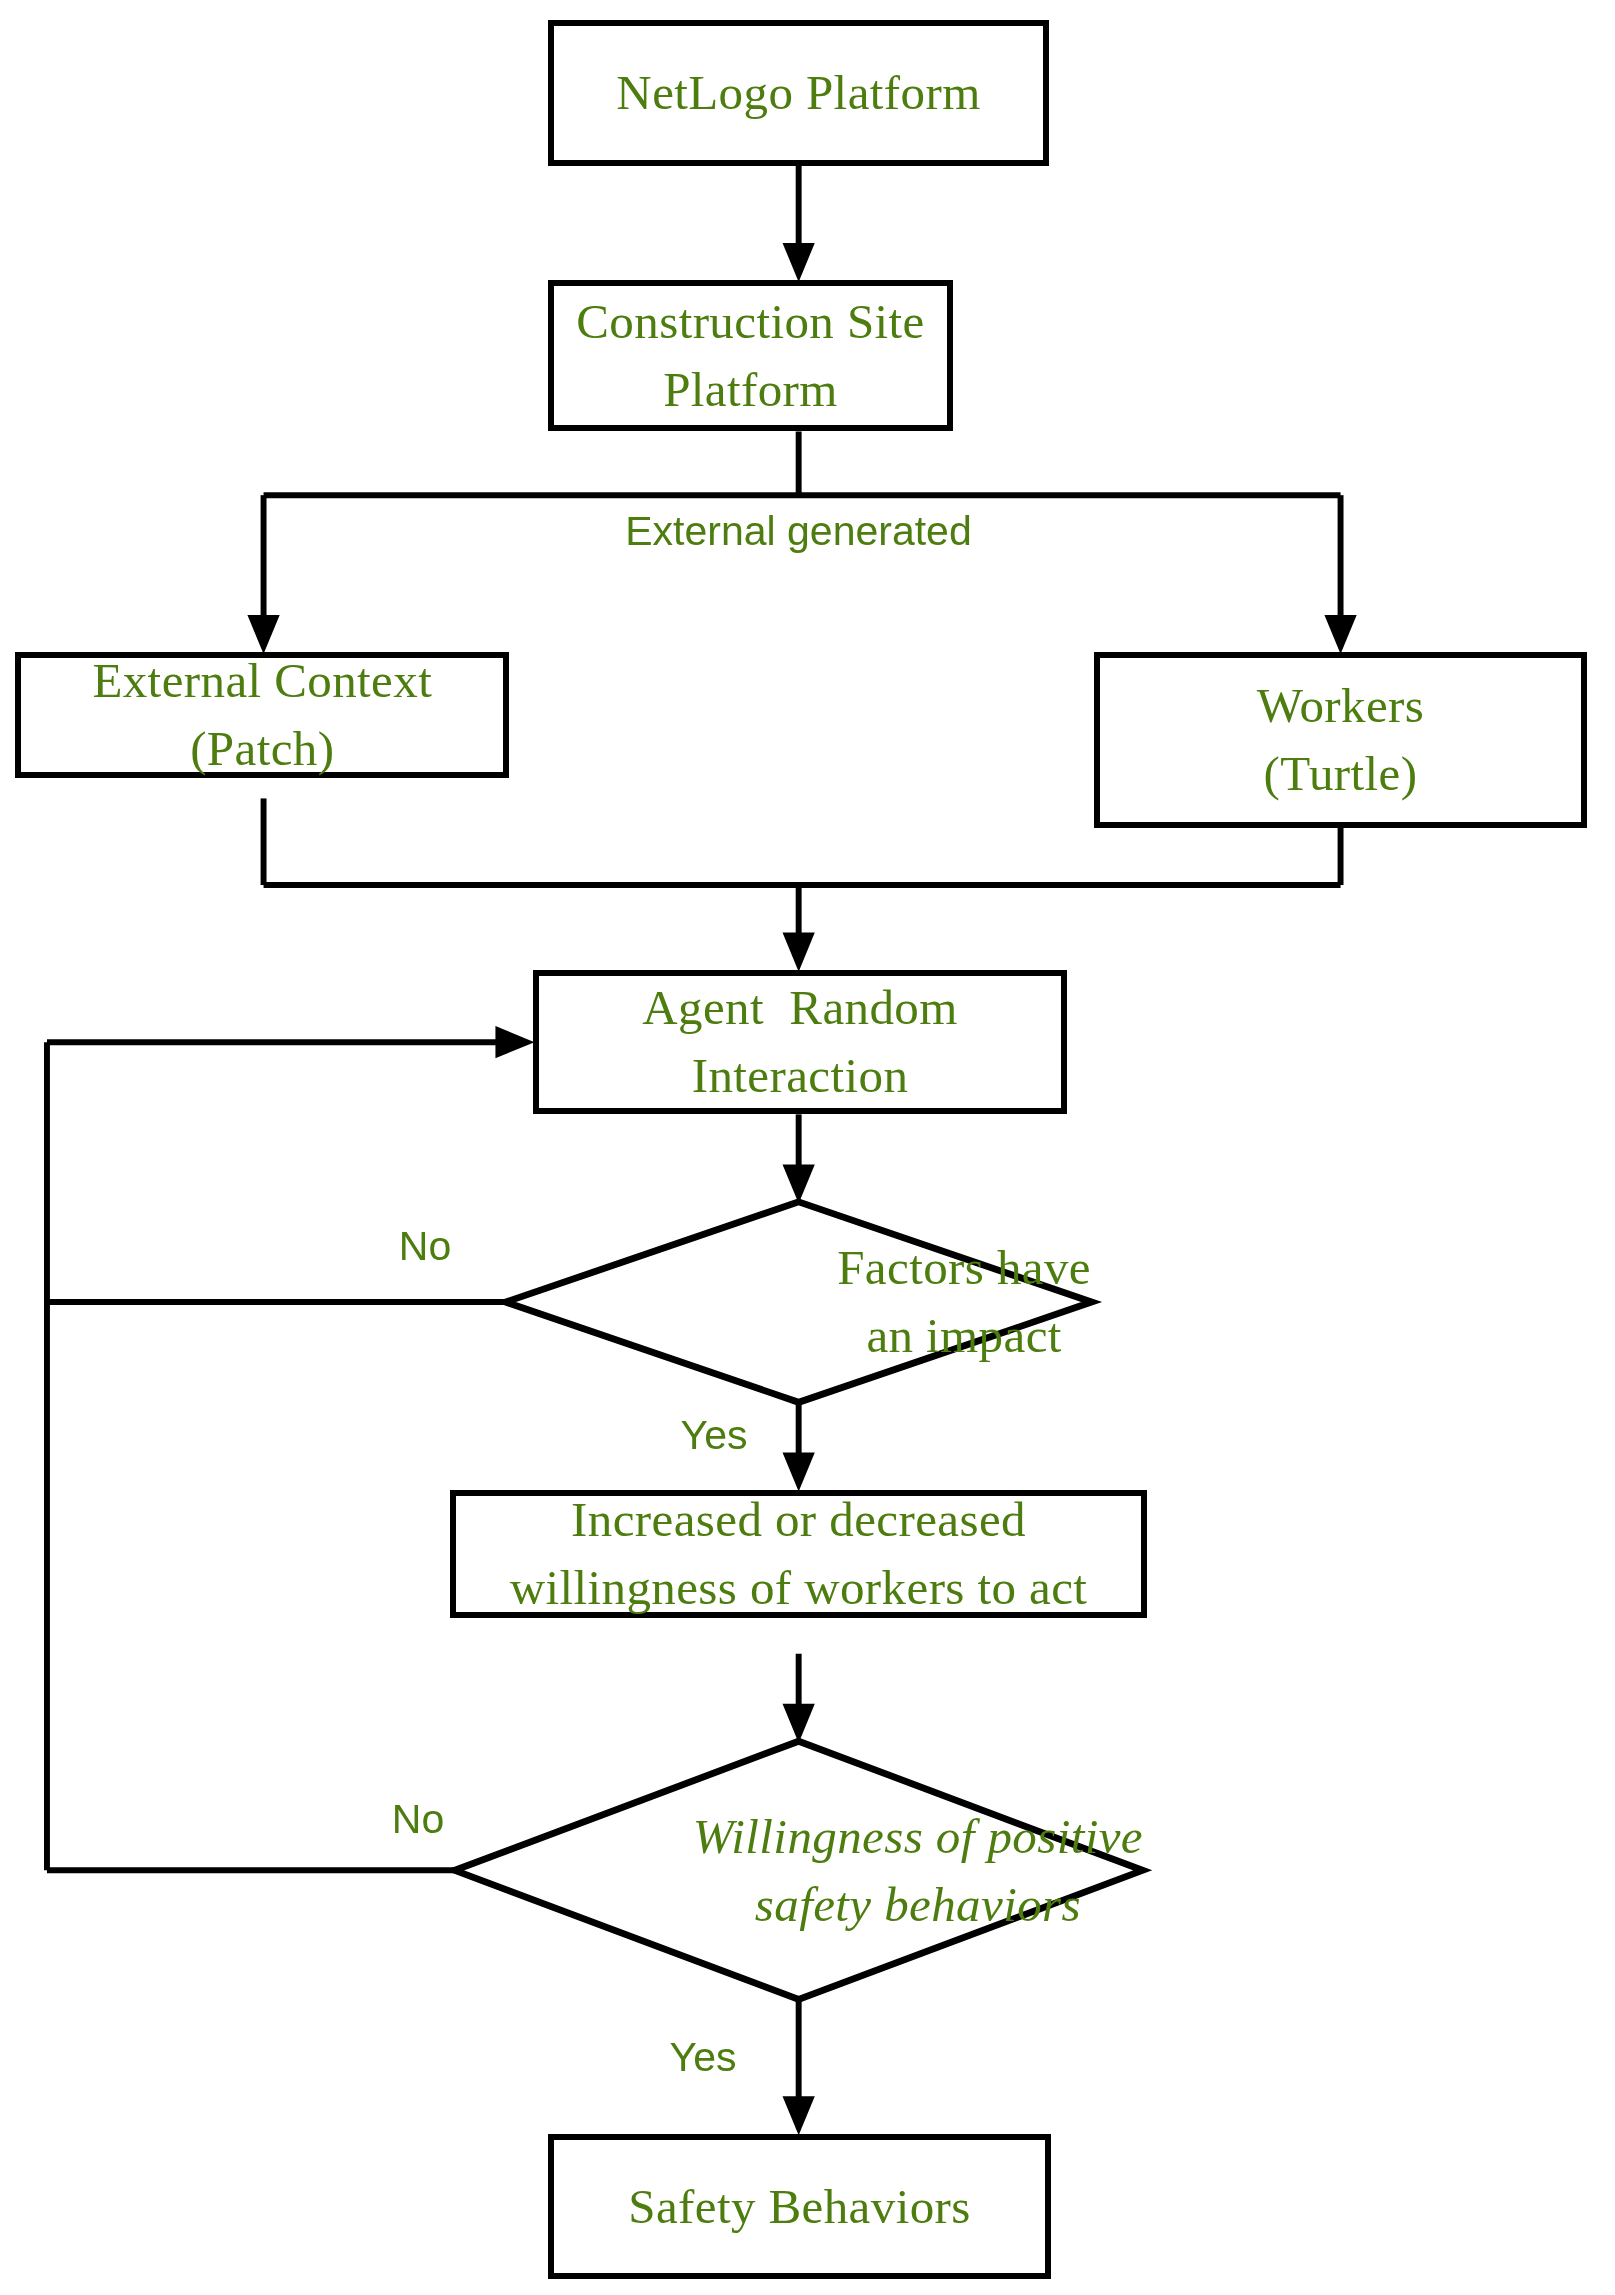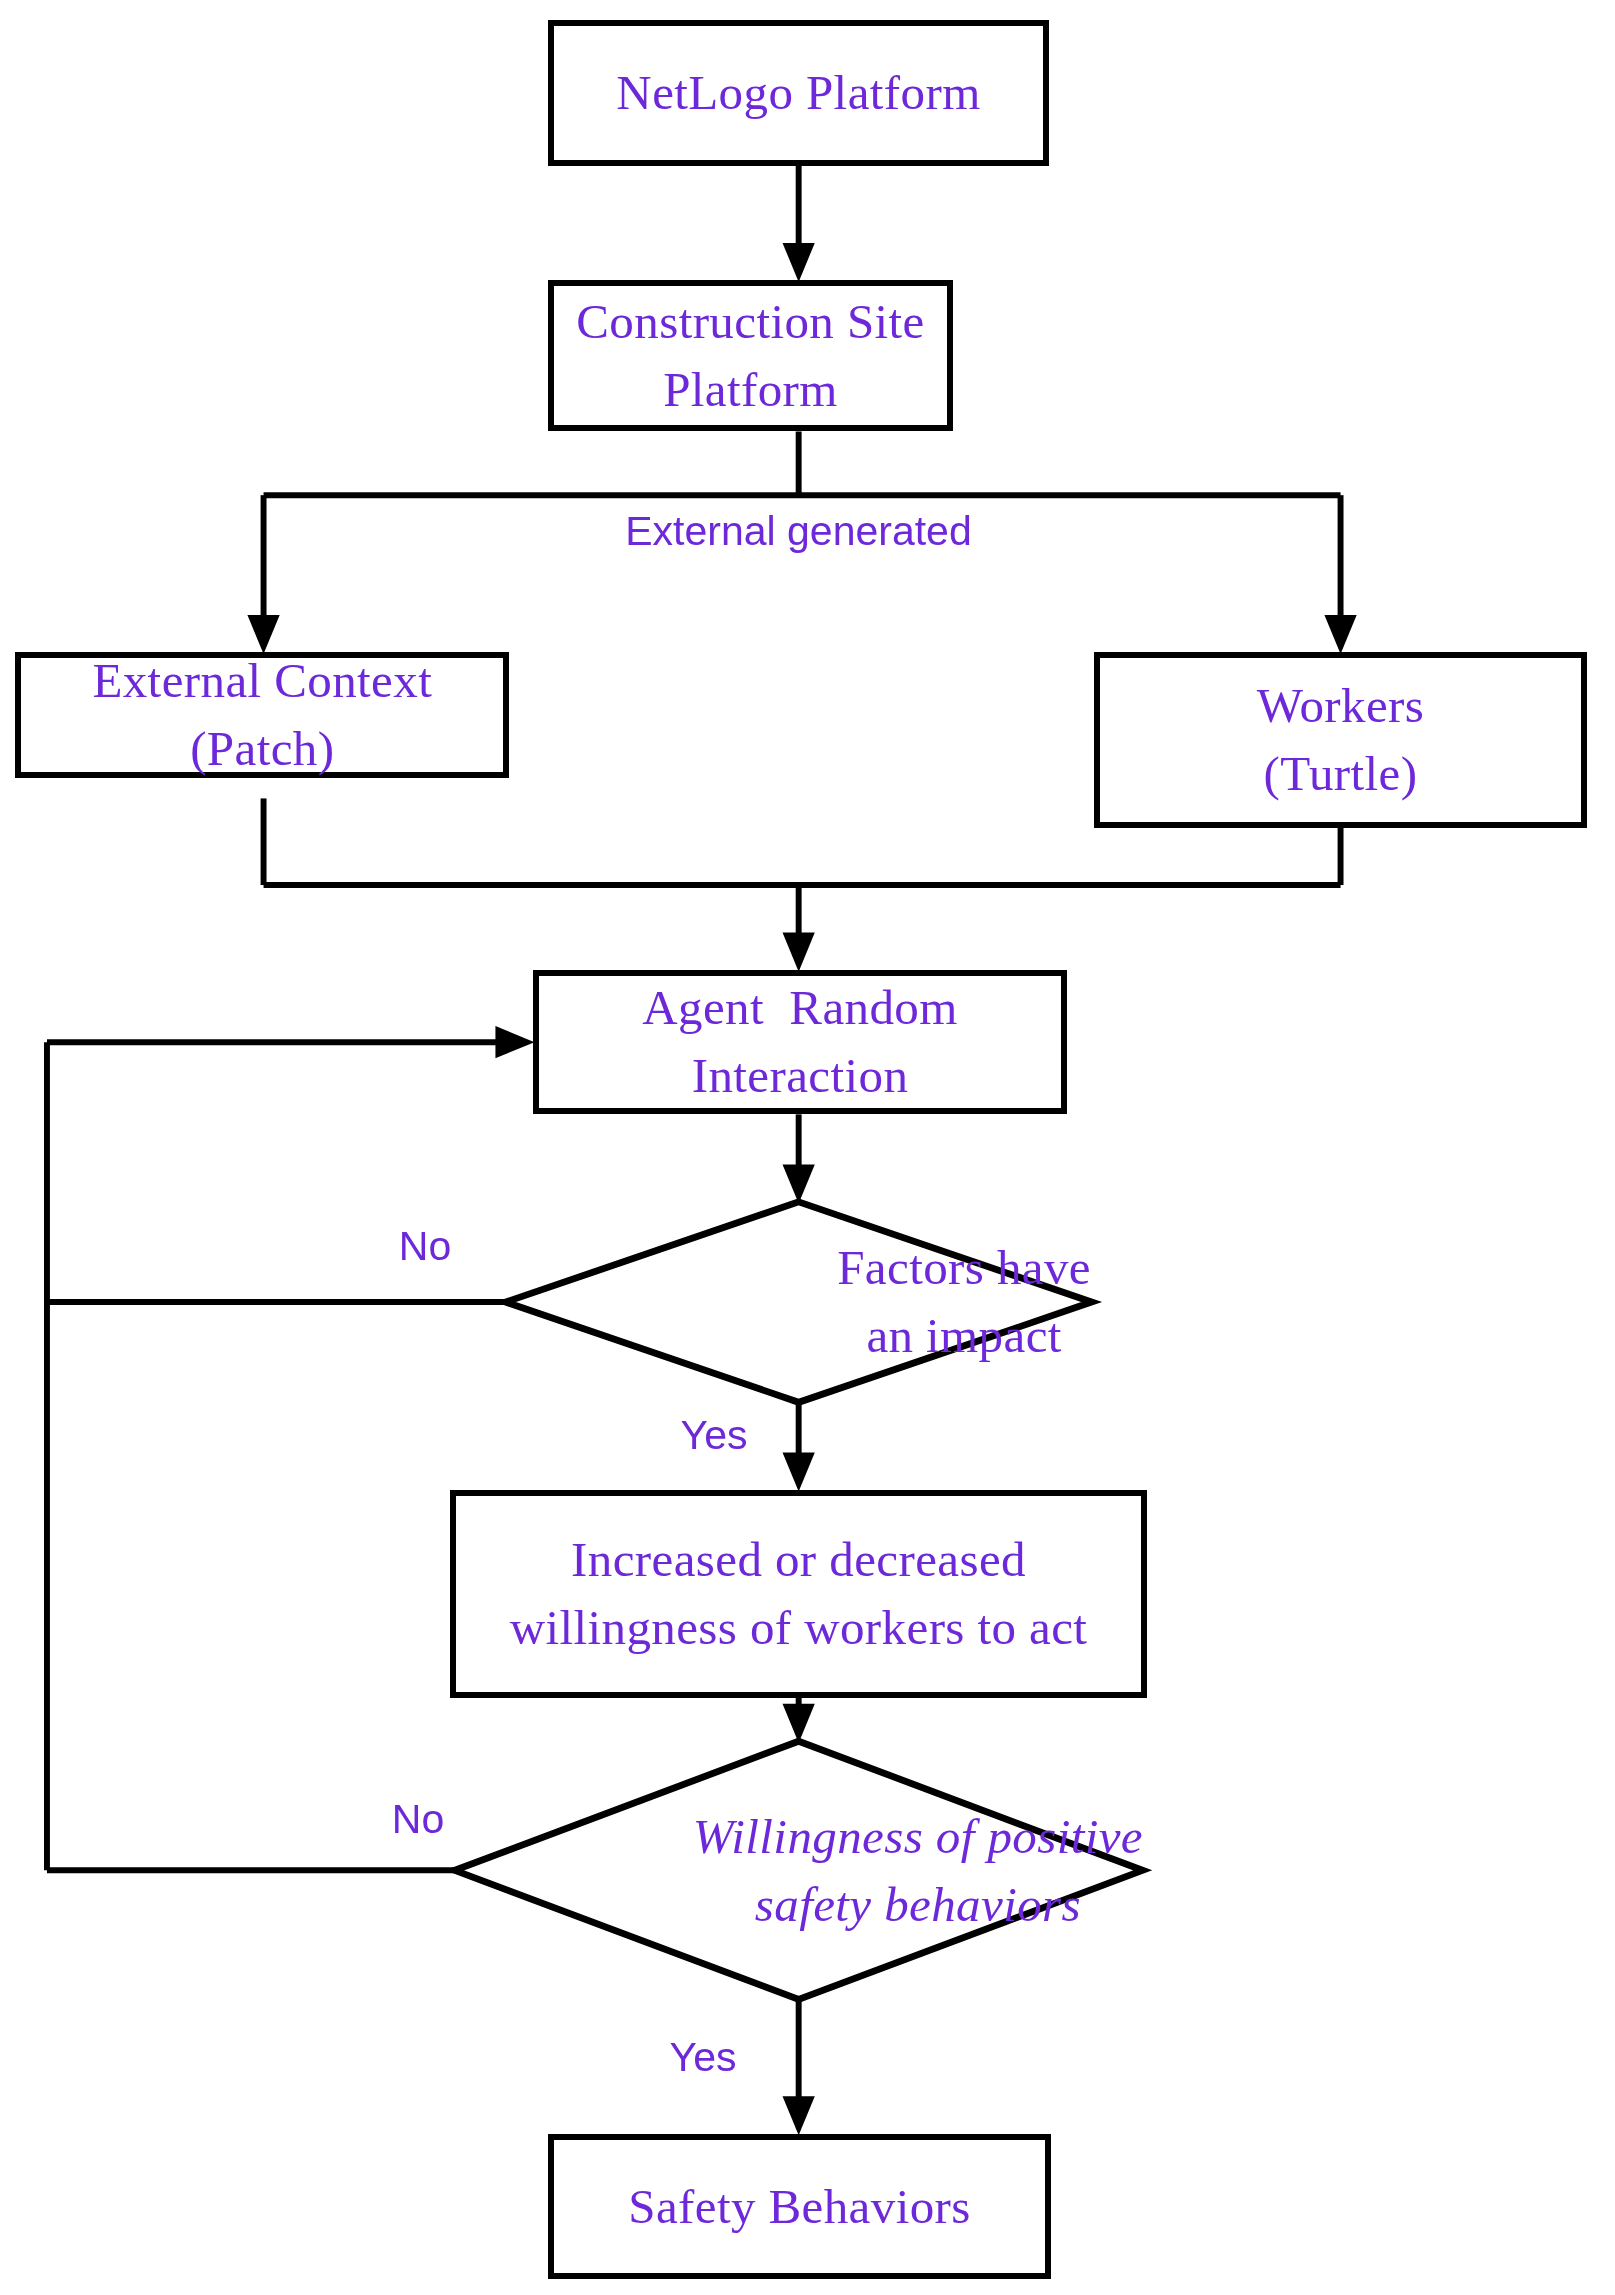--- a/index.html
+++ b/index.html
@@ -1,21 +1,21 @@
 <!DOCTYPE html>
 <html style="font-size:13.6px"><head>
 <meta charset="utf-8">
 <style>
   html,body{margin:0;padding:0;background:#ffffff;}
   #canvas{
     position:relative;
     width:1616px;height:2295px;
     background:#ffffff;
     font-family:"Liberation Serif", serif;
-    color:#6d28d9;
+    color:#4d7c0f;
     overflow:hidden;
   }
   #wires{position:absolute;left:0;top:0;width:1616px;height:2295px;}
   .box{
     position:absolute;
     box-sizing:border-box;
     border:6px solid #000;
     background:#ffffff;
     display:flex;align-items:center;justify-content:center;
     text-align:center;
@@ -111,21 +111,21 @@
   <div class="box" style="left:1094px;top:652px;width:493px;height:176px;text-align:center;">
     <span class="lbl">Workers
 (Turtle)</span>
   </div>
 
   <div class="box" style="left:533px;top:970px;width:534px;height:144px;">
     <span class="lbl">Agent  Random
 Interaction</span>
   </div>
 
-  <div class="box" style="left:450px;top:1490px;width:697px;height:208px;">
+  <div class="box" style="left:450px;top:1490px;width:697px;height:128px;">
     <span class="lbl">Increased or decreased
 willingness of workers to act</span>
   </div>
 
   <div class="box" style="left:548px;top:2134px;width:503px;height:145px;">
     <span class="lbl">Safety Behaviors</span>
   </div>
 
   <div class="dlabel" style="left:505px;top:1212px;width:586px;height:180px;">
     <span class="lbl">Factors have

